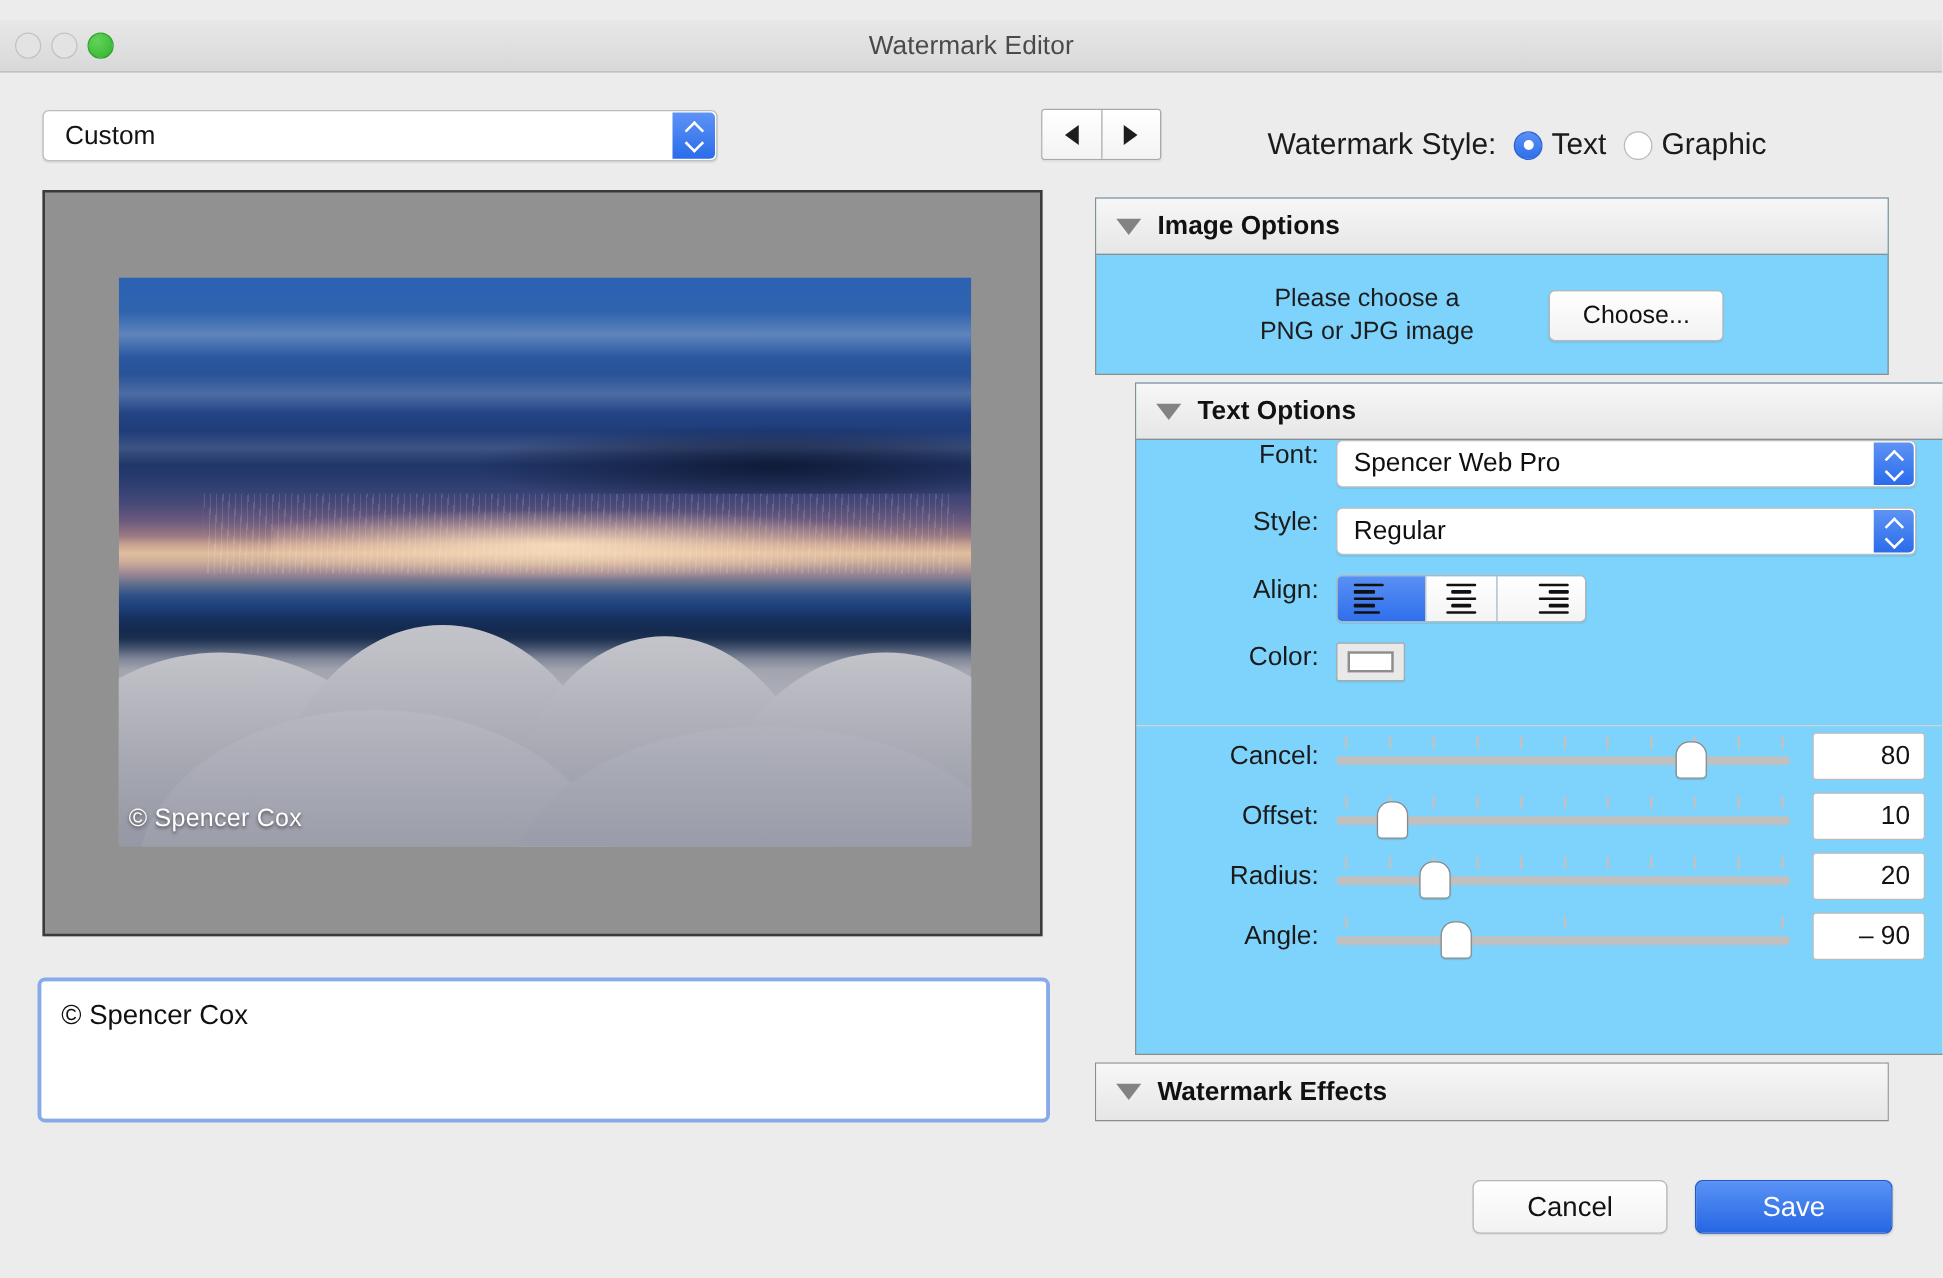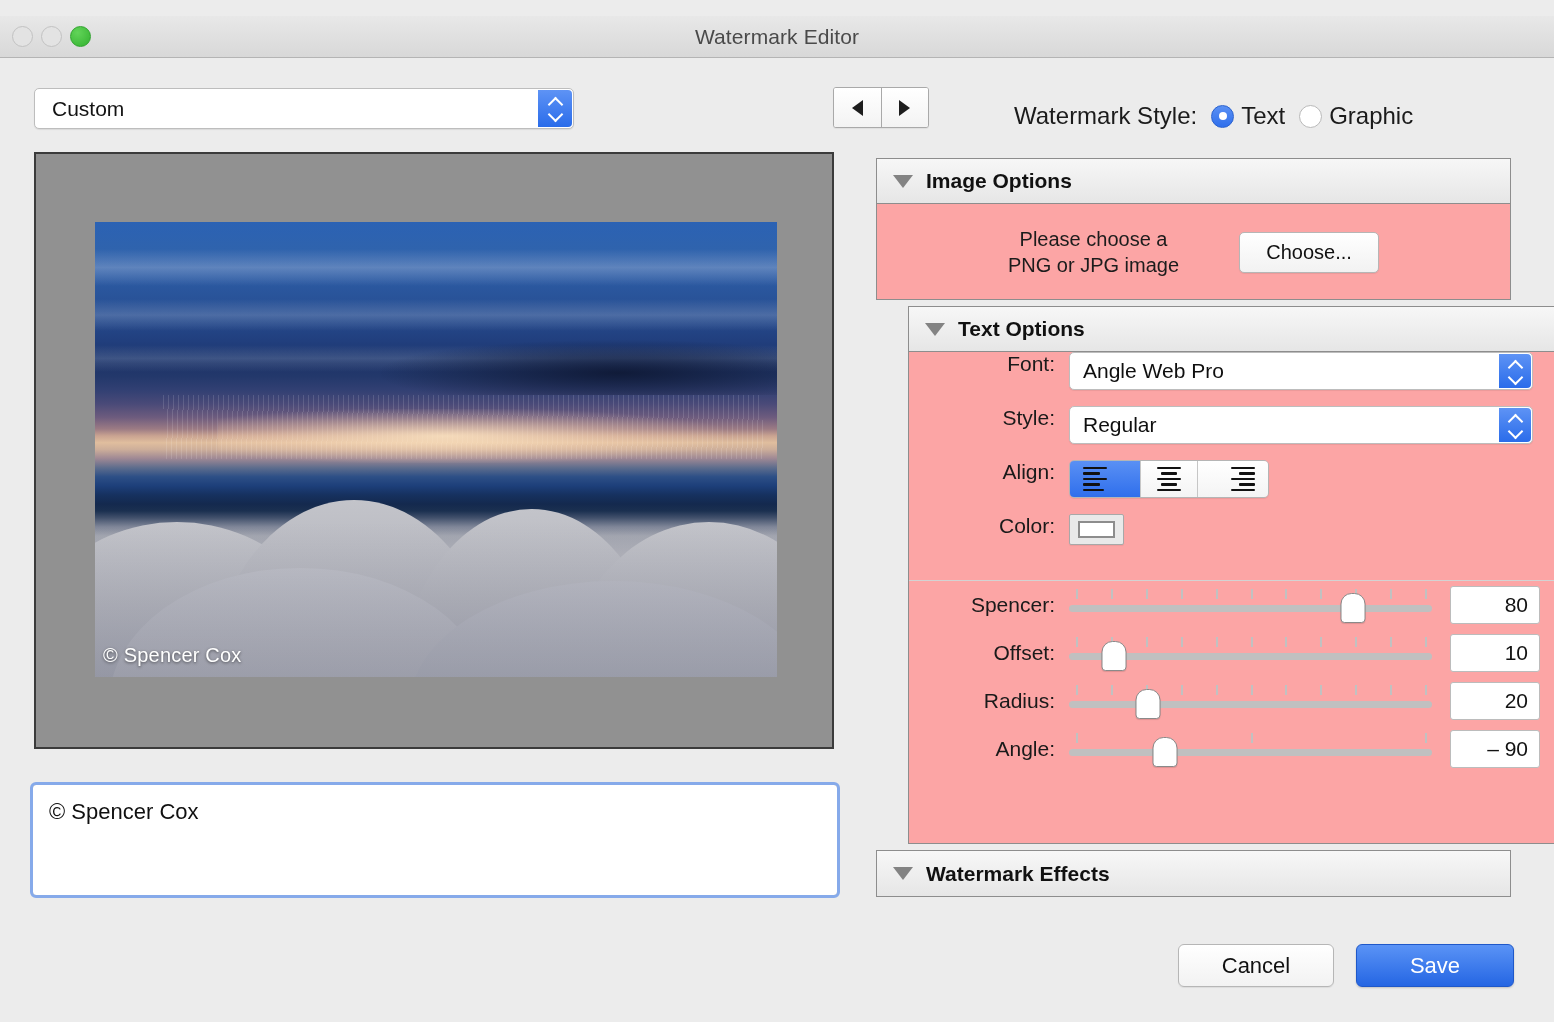--- a/index.html
+++ b/index.html
@@ -166,21 +166,21 @@
   .radio {
     width: 23px; height: 23px; border-radius: 50%;
     border: 1px solid #b9b9b9; background: #fff;
     display: inline-flex; align-items: center; justify-content: center;
     margin-left: 14px; margin-right: 7px;
   }
   .radio.on { background: linear-gradient(to bottom, #5a90f4 0%, #2f6fec 100%); border-color: #2a62cf; }
   .radio.on::after { content: ""; width: 8px; height: 8px; border-radius: 50%; background: #fff; }
 
   .panel {
-    position: absolute; left: 876px; border: 1px solid #8d8d8d; background: #fca5a5;
+    position: absolute; left: 876px; border: 1px solid #8d8d8d; background: #7dd3fc;
   }
   .panel-head {
     height: 45px; display: flex; align-items: center;
     background: linear-gradient(to bottom, #f7f7f7 0%, #e6e6e6 100%);
     border-bottom: 1px solid #8d8d8d;
     font-size: 21px; font-weight: bold; color: #111;
   }
   .disclosure {
     width: 0; height: 0; margin-left: 16px; margin-right: 13px;
     border-left: 10px solid transparent; border-right: 10px solid transparent;
@@ -367,21 +367,21 @@
 
   <div class="panel" id="text-options">
     <div class="panel-head">
       <span class="disclosure"></span>
       <span>Text Options</span>
     </div>
 
     <div class="field-row">
       <span class="field-label">Font:</span>
       <div class="combo">
-        <span class="val">Angle Web Pro</span>
+        <span class="val">Spencer Web Pro</span>
         <span class="stepper">
           <span class="chev"></span>
           <span class="chev down"></span>
         </span>
       </div>
     </div>
 
     <div class="field-row">
       <span class="field-label">Style:</span>
       <div class="combo">
@@ -425,21 +425,21 @@
       <div class="color-swatch">
         <span class="color-inner"></span>
       </div>
     </div>
 
     <div class="divider"></div>
 
 
     <div id="slider-list">
         <div class="slider-row">
-          <span class="field-label">Spencer:</span>
+          <span class="field-label">Cancel:</span>
           <div class="slider-wrap">
             <div class="ticks">
               <span style="left: 2%;"></span>
               <span style="left: 11.6%;"></span>
               <span style="left: 21.2%;"></span>
               <span style="left: 30.8%;"></span>
               <span style="left: 40.4%;"></span>
               <span style="left: 50%;"></span>
               <span style="left: 59.6%;"></span>
               <span style="left: 69.2%;"></span>

